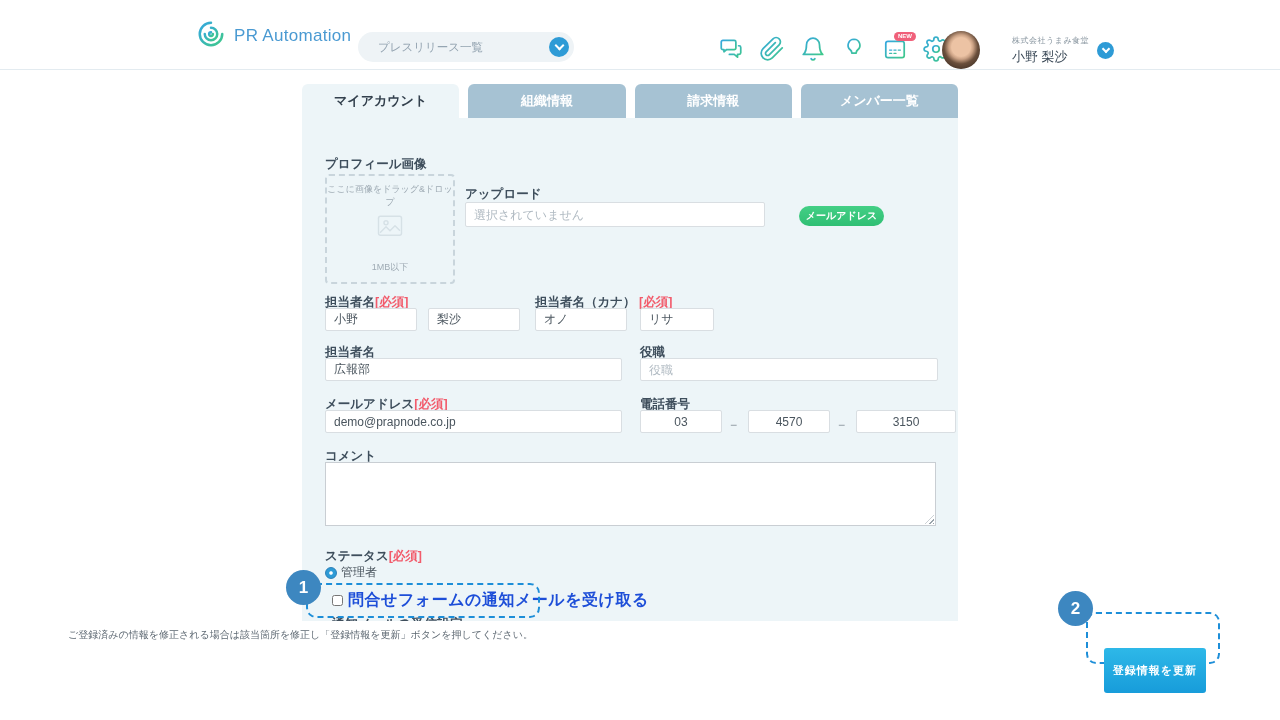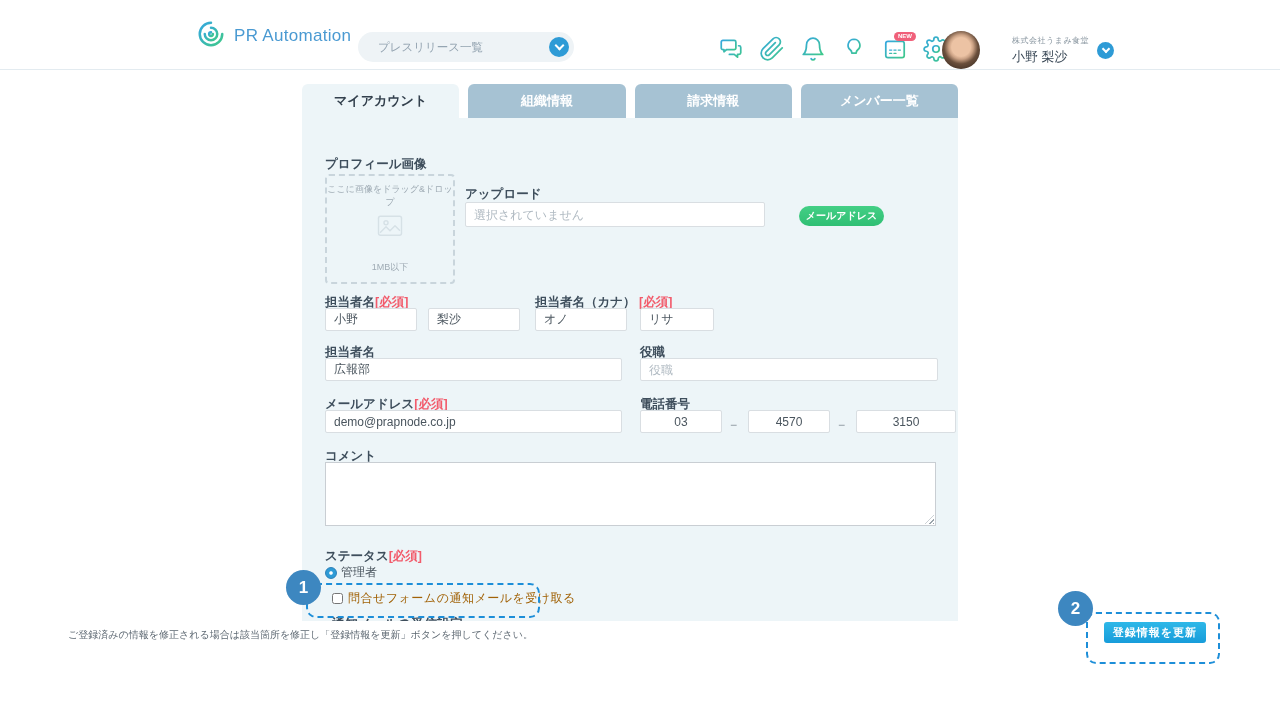--- a/index.html
+++ b/index.html
@@ -66,36 +66,36 @@
   .resize-grip { position:absolute; left:623px; top:397px; width:9px; height:9px;
                  clip-path:polygon(100% 0,100% 100%,0 100%);
                  background:repeating-linear-gradient(135deg,#9aa4ab 0 1px,transparent 1px 3px); }
 
   .radio-row { position:absolute; left:23px; top:446px; display:flex; align-items:center; gap:4px; }
   .radio { width:12px; height:12px; border-radius:50%; border:1px solid #2a7fb8; cursor:pointer;
            background:radial-gradient(circle,#ffffff 0 18%, #2e9bd6 32%); }
   .radio-lbl { font-size:12px; color:#4a555e; cursor:pointer; }
   .check-row { position:absolute; left:30px; top:472px; display:flex; align-items:center; gap:5px; }
   .check-row input { width:11px; height:11px; cursor:pointer; }
-  .check-lbl { font-size:12px; color:#a16207; cursor:pointer; letter-spacing:.5px; }
+  .check-lbl { font-size:16px; color:#1d4ed8; cursor:pointer; letter-spacing:.5px;font-weight:bold; }
   .clipped-lbl { position:absolute; left:30px; top:497px; font-size:13px; font-weight:bold; color:#3e4e5c; }
 
   
   .ann-circle { position:absolute; width:35px; height:35px; border-radius:50%; background:#3d87c0;
                 color:#fff; font-size:17px; font-weight:bold; display:flex; align-items:center;
                 justify-content:center; z-index:30; }
   .ann-box { position:absolute; border:2px dashed #1d8ed8; border-radius:10px; z-index:25; }
   #ann-circle-1 { left:286px; top:570px; }
   #ann-box-1 { left:306px; top:583px; width:234px; height:35px; }
   #ann-circle-2 { left:1058px; top:591px; }
   #ann-box-2 { left:1086px; top:612px; width:134px; height:52px; }
 
   
   .footer-note { position:absolute; left:20px; top:628px; font-size:10px; color:#5d6872;margin-left:48px; }
-  .update-btn { position:absolute; left:1104px; top:622px; width:102px; height:21px; border:none; cursor:pointer;
+  .update-btn { position:absolute; left:1104px; top:648px; width:102px; height:45px; border:none; cursor:pointer;
                 background:linear-gradient(180deg,#2eb8e8,#179cda); border-radius:3px; color:#fff;
                 font-size:11px; font-weight:bold; font-family:inherit; z-index:28; letter-spacing:1px; }
 </style>
 </head>
 <body>
 
 <svg width="0" height="0" style="position:absolute" aria-hidden="true">
   <defs>
     <linearGradient id="gi" x1="0" y1="0" x2="1" y2="1">
       <stop offset="0" stop-color="#35a7e0"></stop>

